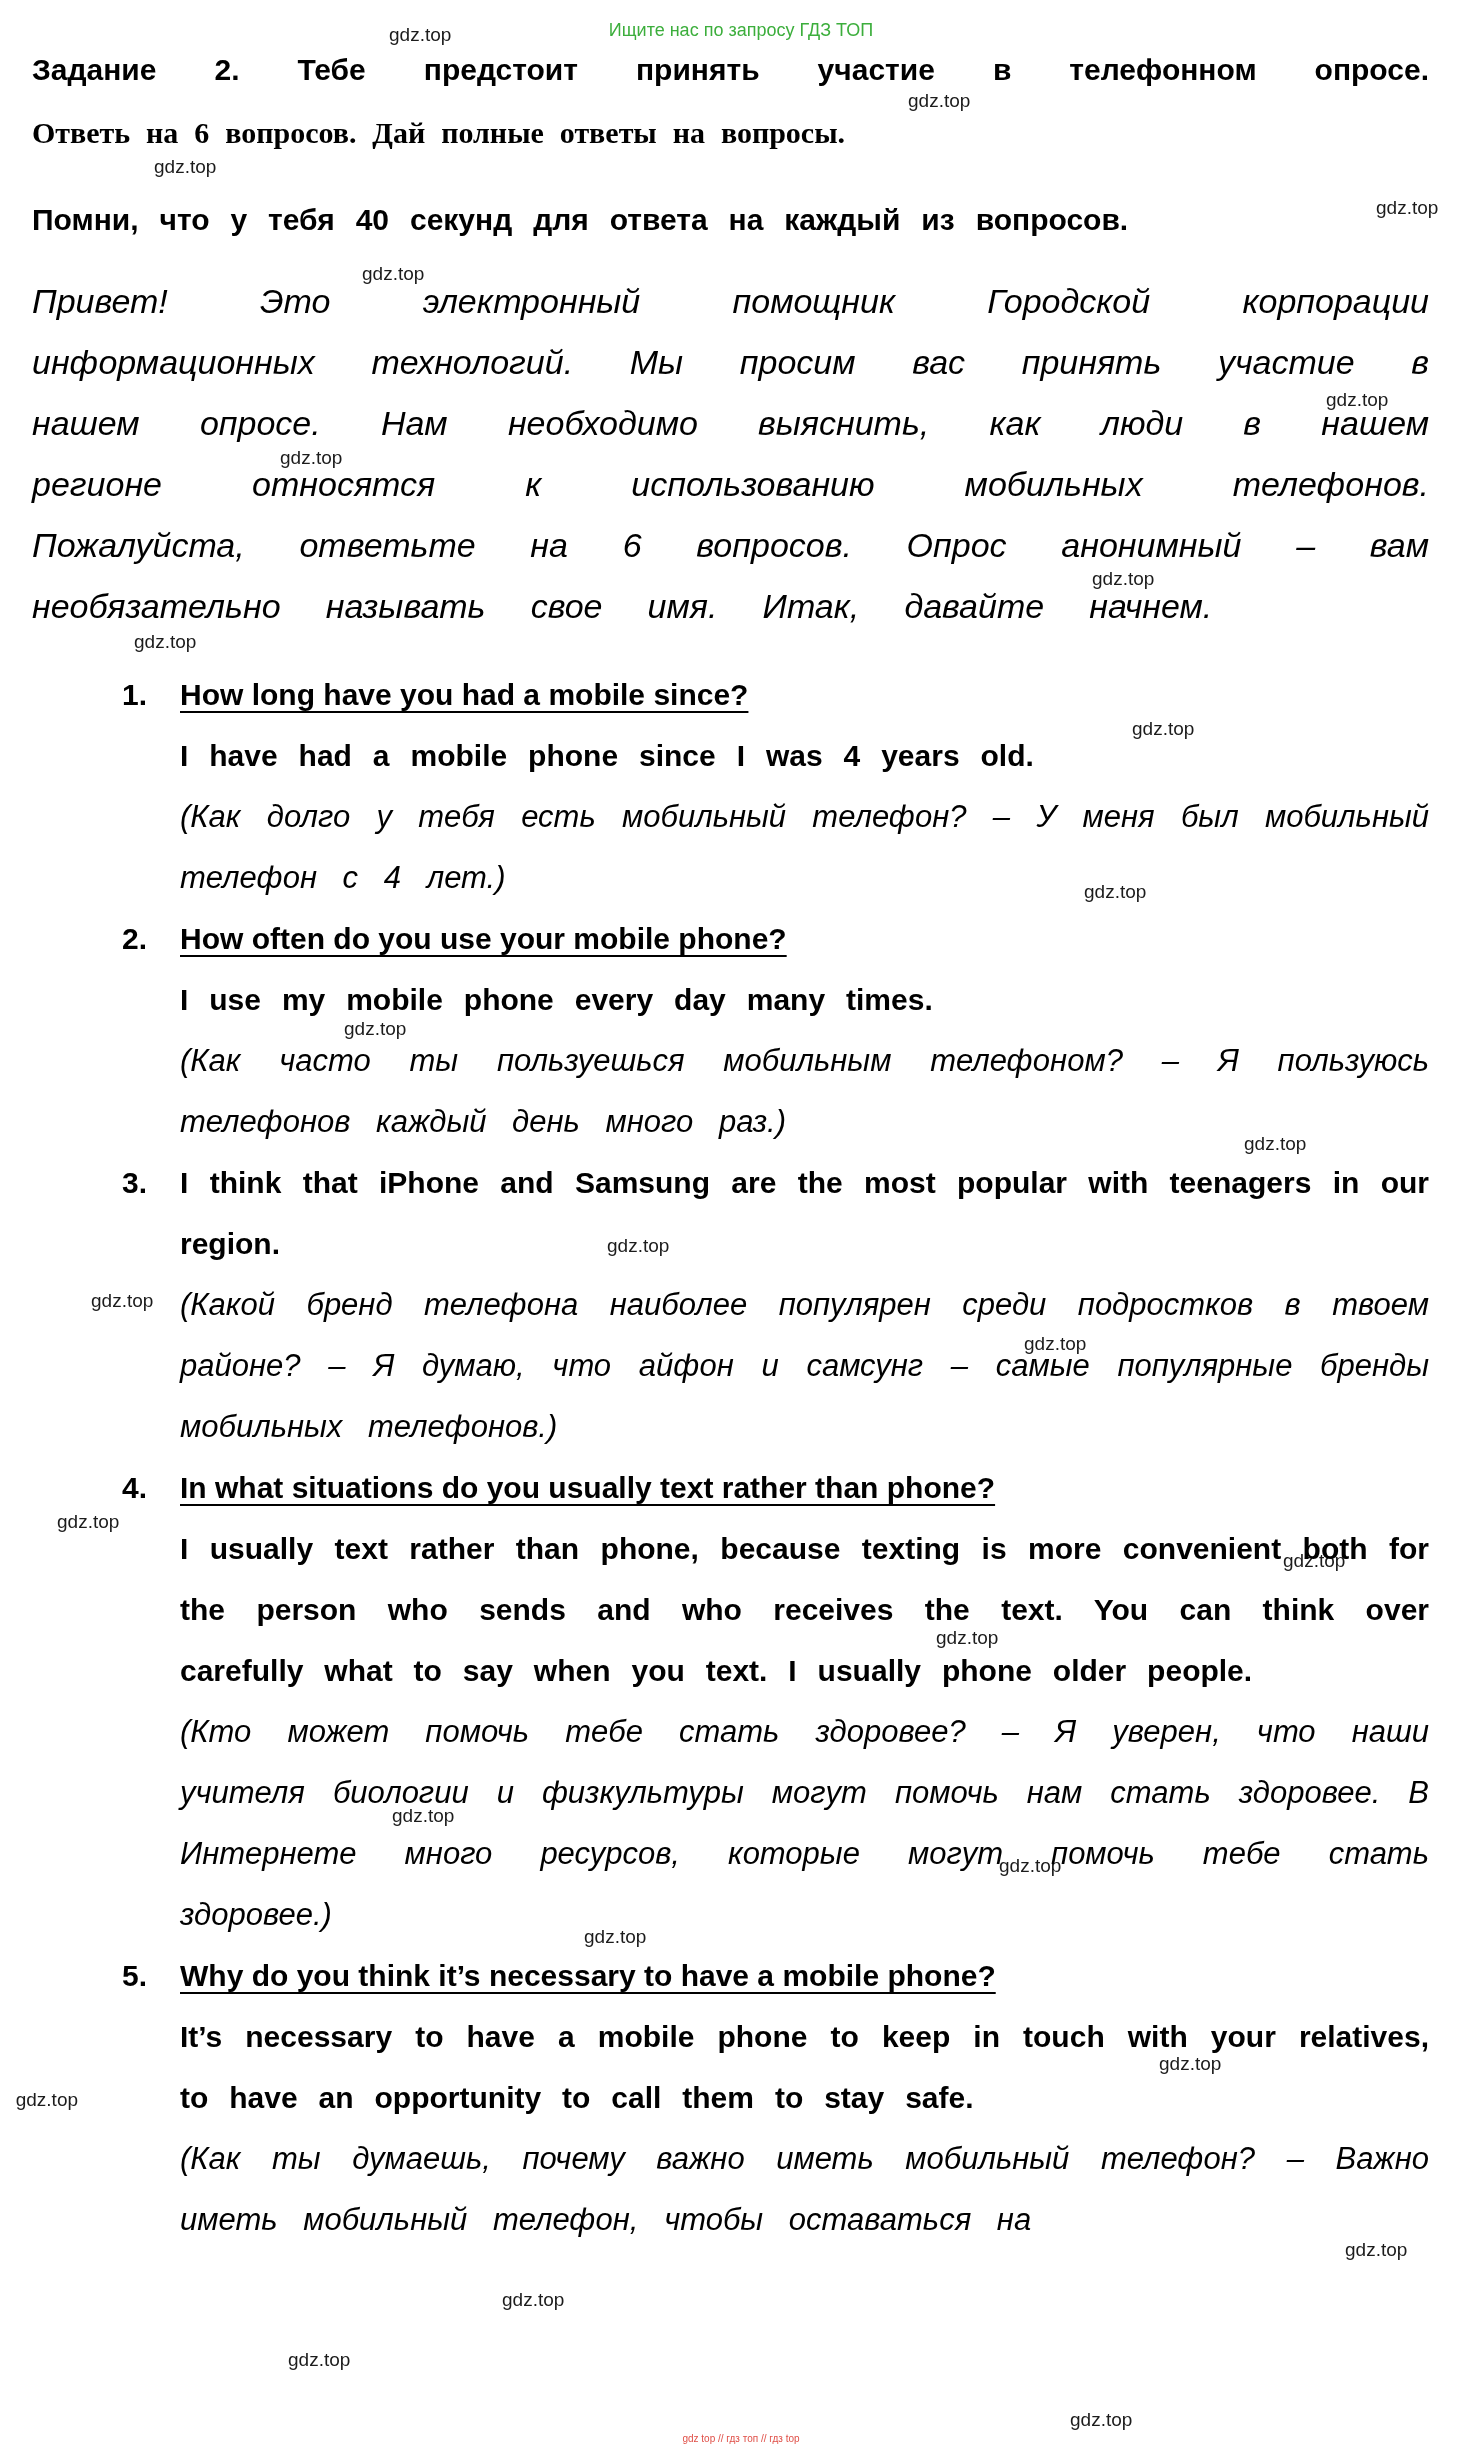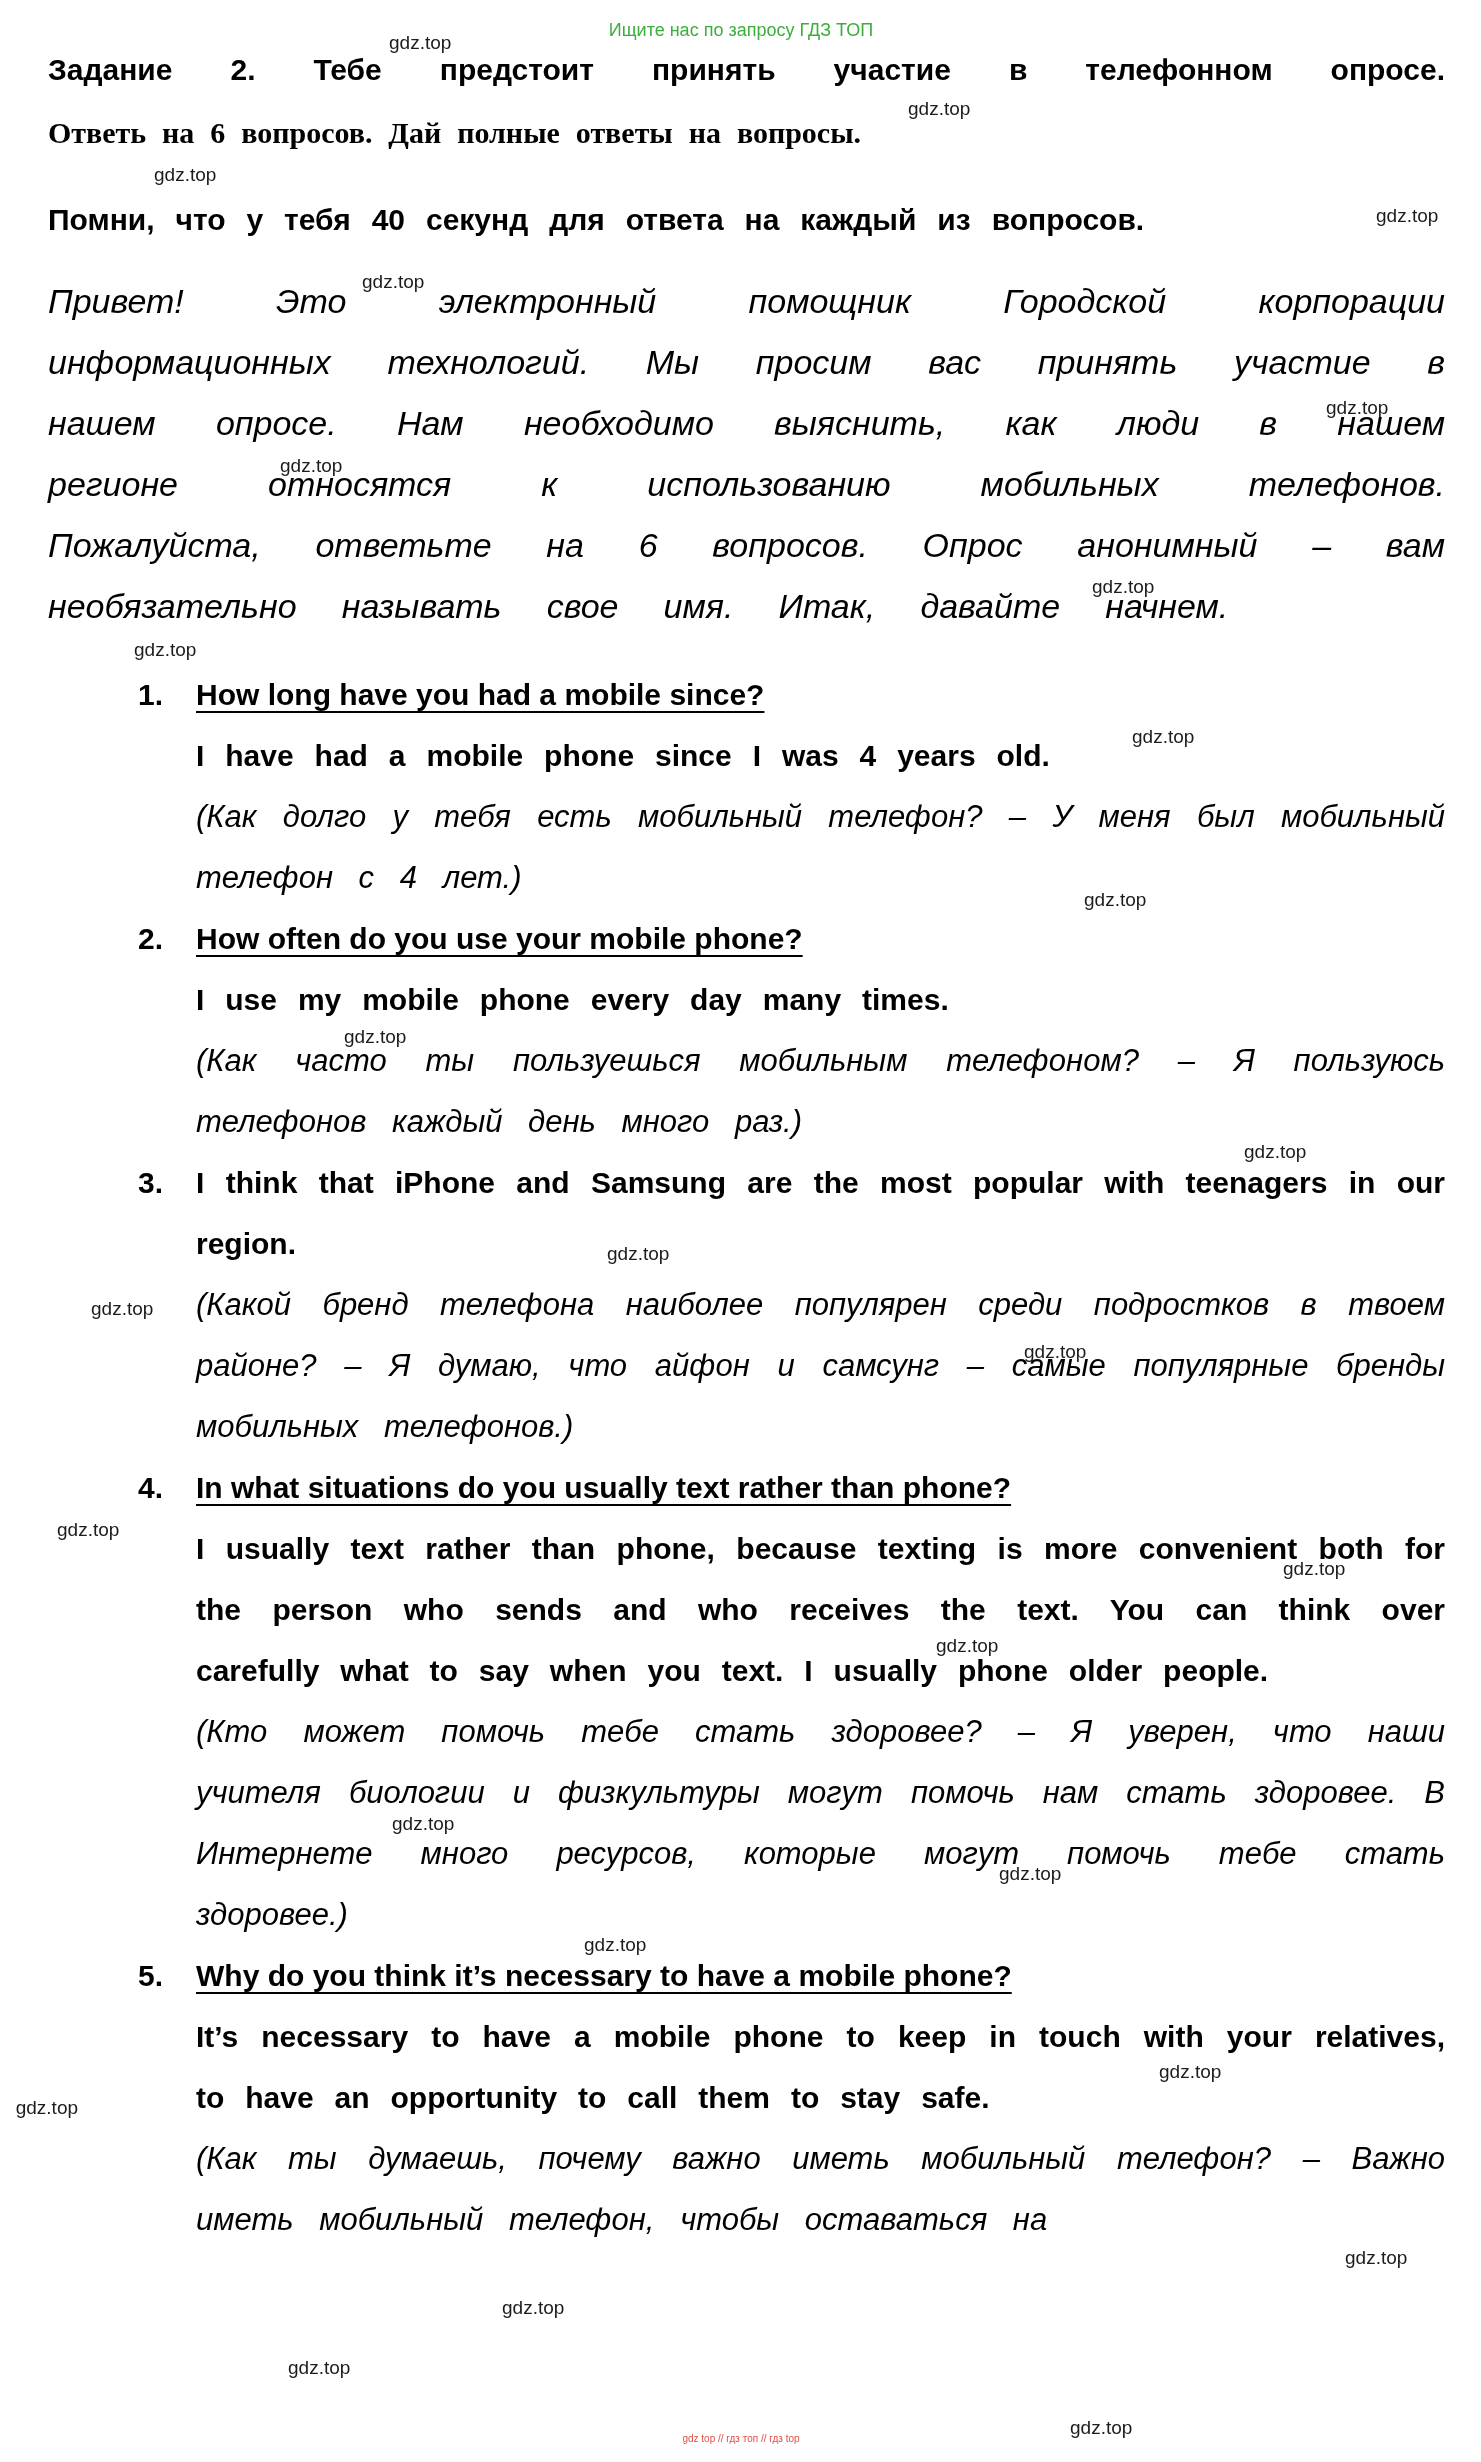--- a/index.html
+++ b/index.html
@@ -17,24 +17,24 @@
     text-align: center; font-size: 18px;
     color: var(--top_note, #3cae3c);
   }
   .bottom-note {
     position: absolute; top: 2433px; left: 0; width: 100%;
     text-align: center; font-size: 10px;
     color: var(--bottom_note, #e05048);
   }
   .watermark {
     position: absolute; font-size: 19px; line-height: 20.4px;
-    color: var(--watermark, #1c1c1c); white-space: nowrap; margin-top: 8px;
+    color: var(--watermark, #1c1c1c); white-space: nowrap;
   }
 
-  .content { position: absolute; left: 48px; top: 38px; width: 1397px; }
+  .content { position: absolute; left: 32px; top: 38px; width: 1397px; }
 
   .task-heading { font-weight: bold; font-size: 30px; line-height: 63px; }
   .task-heading .line1 { display: block; text-align: justify; text-align-last: justify; }
   .task-heading .line2 { display: block; word-spacing: 0.28em; font-family: Liberation Serif, serif; }
 
   .task-note {
     font-weight: bold; font-size: 30px; line-height: 63px;
     margin-top: 23.6px; word-spacing: 0.42em; text-align: justify;
   }
 

